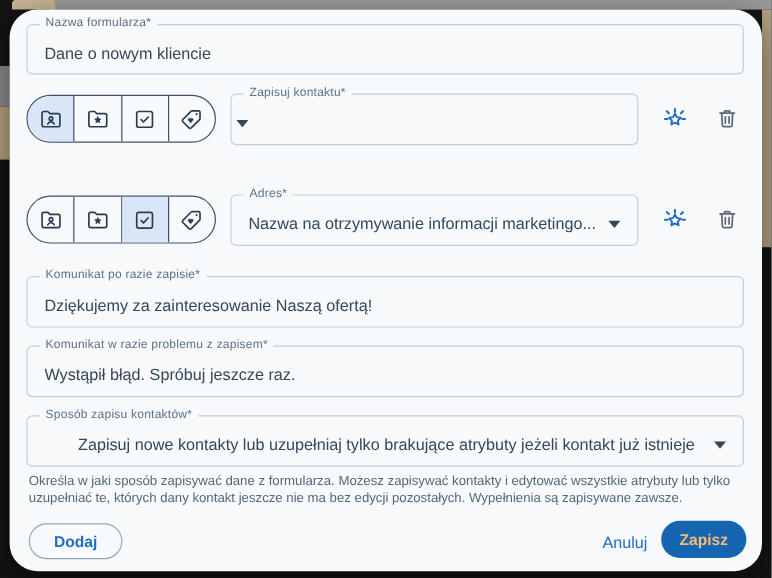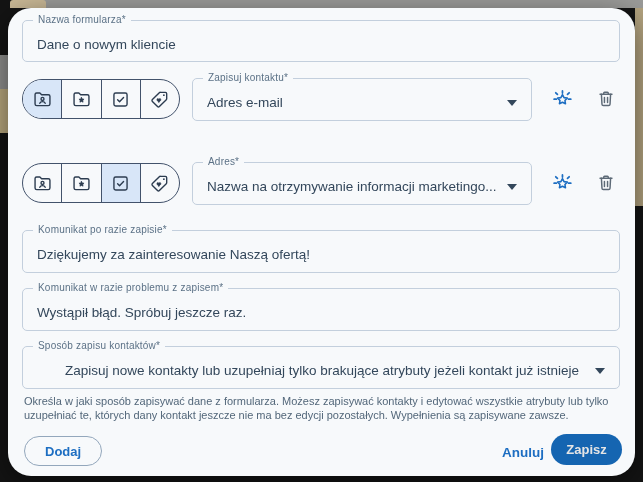--- a/index.html
+++ b/index.html
@@ -79,26 +79,26 @@
   }
 
   .btn-outline{
     position:absolute;left:16px;top:428px;height:30px;padding:0 20px;
     border:1px solid #93a7bc;border-radius:15px;background:transparent;
     color:var(--accent);font-size:13px;font-weight:bold;cursor:pointer;
     font-family:"Liberation Sans","DejaVu Sans",sans-serif;
   }
   .btn-text{
     position:absolute;left:488px;top:433px;height:22px;border:none;background:none;
-    color:var(--accent);font-size:13.5px;font-weight:bold;cursor:pointer;
+    color:var(--accent);font-size:13.5px;font-weight:normal;cursor:pointer;
     font-family:"Liberation Sans","DejaVu Sans",sans-serif;padding:0 6px;
   }
   .btn-primary{
     position:absolute;left:543px;top:426px;width:71px;height:31px;border:none;
-    border-radius:16px;background:var(--save-bg);color:#e5e5e5;font-size:13px;
+    border-radius:16px;background:var(--save-bg);color:#fdba74;font-size:13px;
     font-weight:bold;cursor:pointer;
     font-family:"Liberation Sans","DejaVu Sans",sans-serif;
   }
 </style>
 </head>
 <body>
 
 <div class="bg-frag bg-top"></div>
 <div class="bg-frag bg-top-beige"></div>
 <div class="bg-frag bg-left-gray"></div>
@@ -144,21 +144,20 @@
           <path d="M12.9 3.8h5.8c.8 0 1.5.7 1.5 1.5v5.8c0 .4-.16.8-.44 1.07l-7.9 7.9c-.6.6-1.55.6-2.13 0l-5.85-5.85c-.6-.6-.6-1.55 0-2.13l7.9-7.9c.28-.27.67-.43 1.06-.43z"></path>
           <circle cx="17" cy="7" r="1" fill="#2c3c50" stroke="none"></circle>
           <path d="M11.3 15.1c-1.1-.9-2.3-1.8-2.3-2.9 0-.7.55-1.3 1.2-1.3.45 0 .85.3 1.1.7.25-.4.65-.7 1.1-.7.65 0 1.2.6 1.2 1.3 0 1.1-1.2 2-2.3 2.9z" fill="#2c3c50" stroke-width="0.6"></path>
         </svg>
       </span>
     </div>
   </div>
 
   <div class="ofield select" style="left:184px;top:70px;width:340px;height:43px;">
     <span class="flabel">Zapisuj kontaktu*</span>
-    <span class="sval">Adres e-mail</span>
     <span class="caret"></span>
   </div>
 
   <div class="rowicon" style="left:543px;top:80px;">
     <svg width="22" height="22" viewBox="0 0 24 24" fill="none" stroke="#1d6ec2" stroke-width="1.7" stroke-linecap="round" stroke-linejoin="round">
       <path d="M12.5 7.2l1.7 3.3 3.6.55-2.6 2.55.6 3.6-3.3-1.7-3.3 1.7.6-3.6-2.6-2.55 3.6-.55z"></path>
       <path d="M5.2 5.2l1.8 1.8M12.5 3.2v2.3M19.8 5.2L18 7M3.4 12.2h2.4M21.6 12.2h-2.4" stroke-width="1.9"></path>
     </svg>
   </div>
   <div class="rowicon" style="left:587px;top:80px;">

